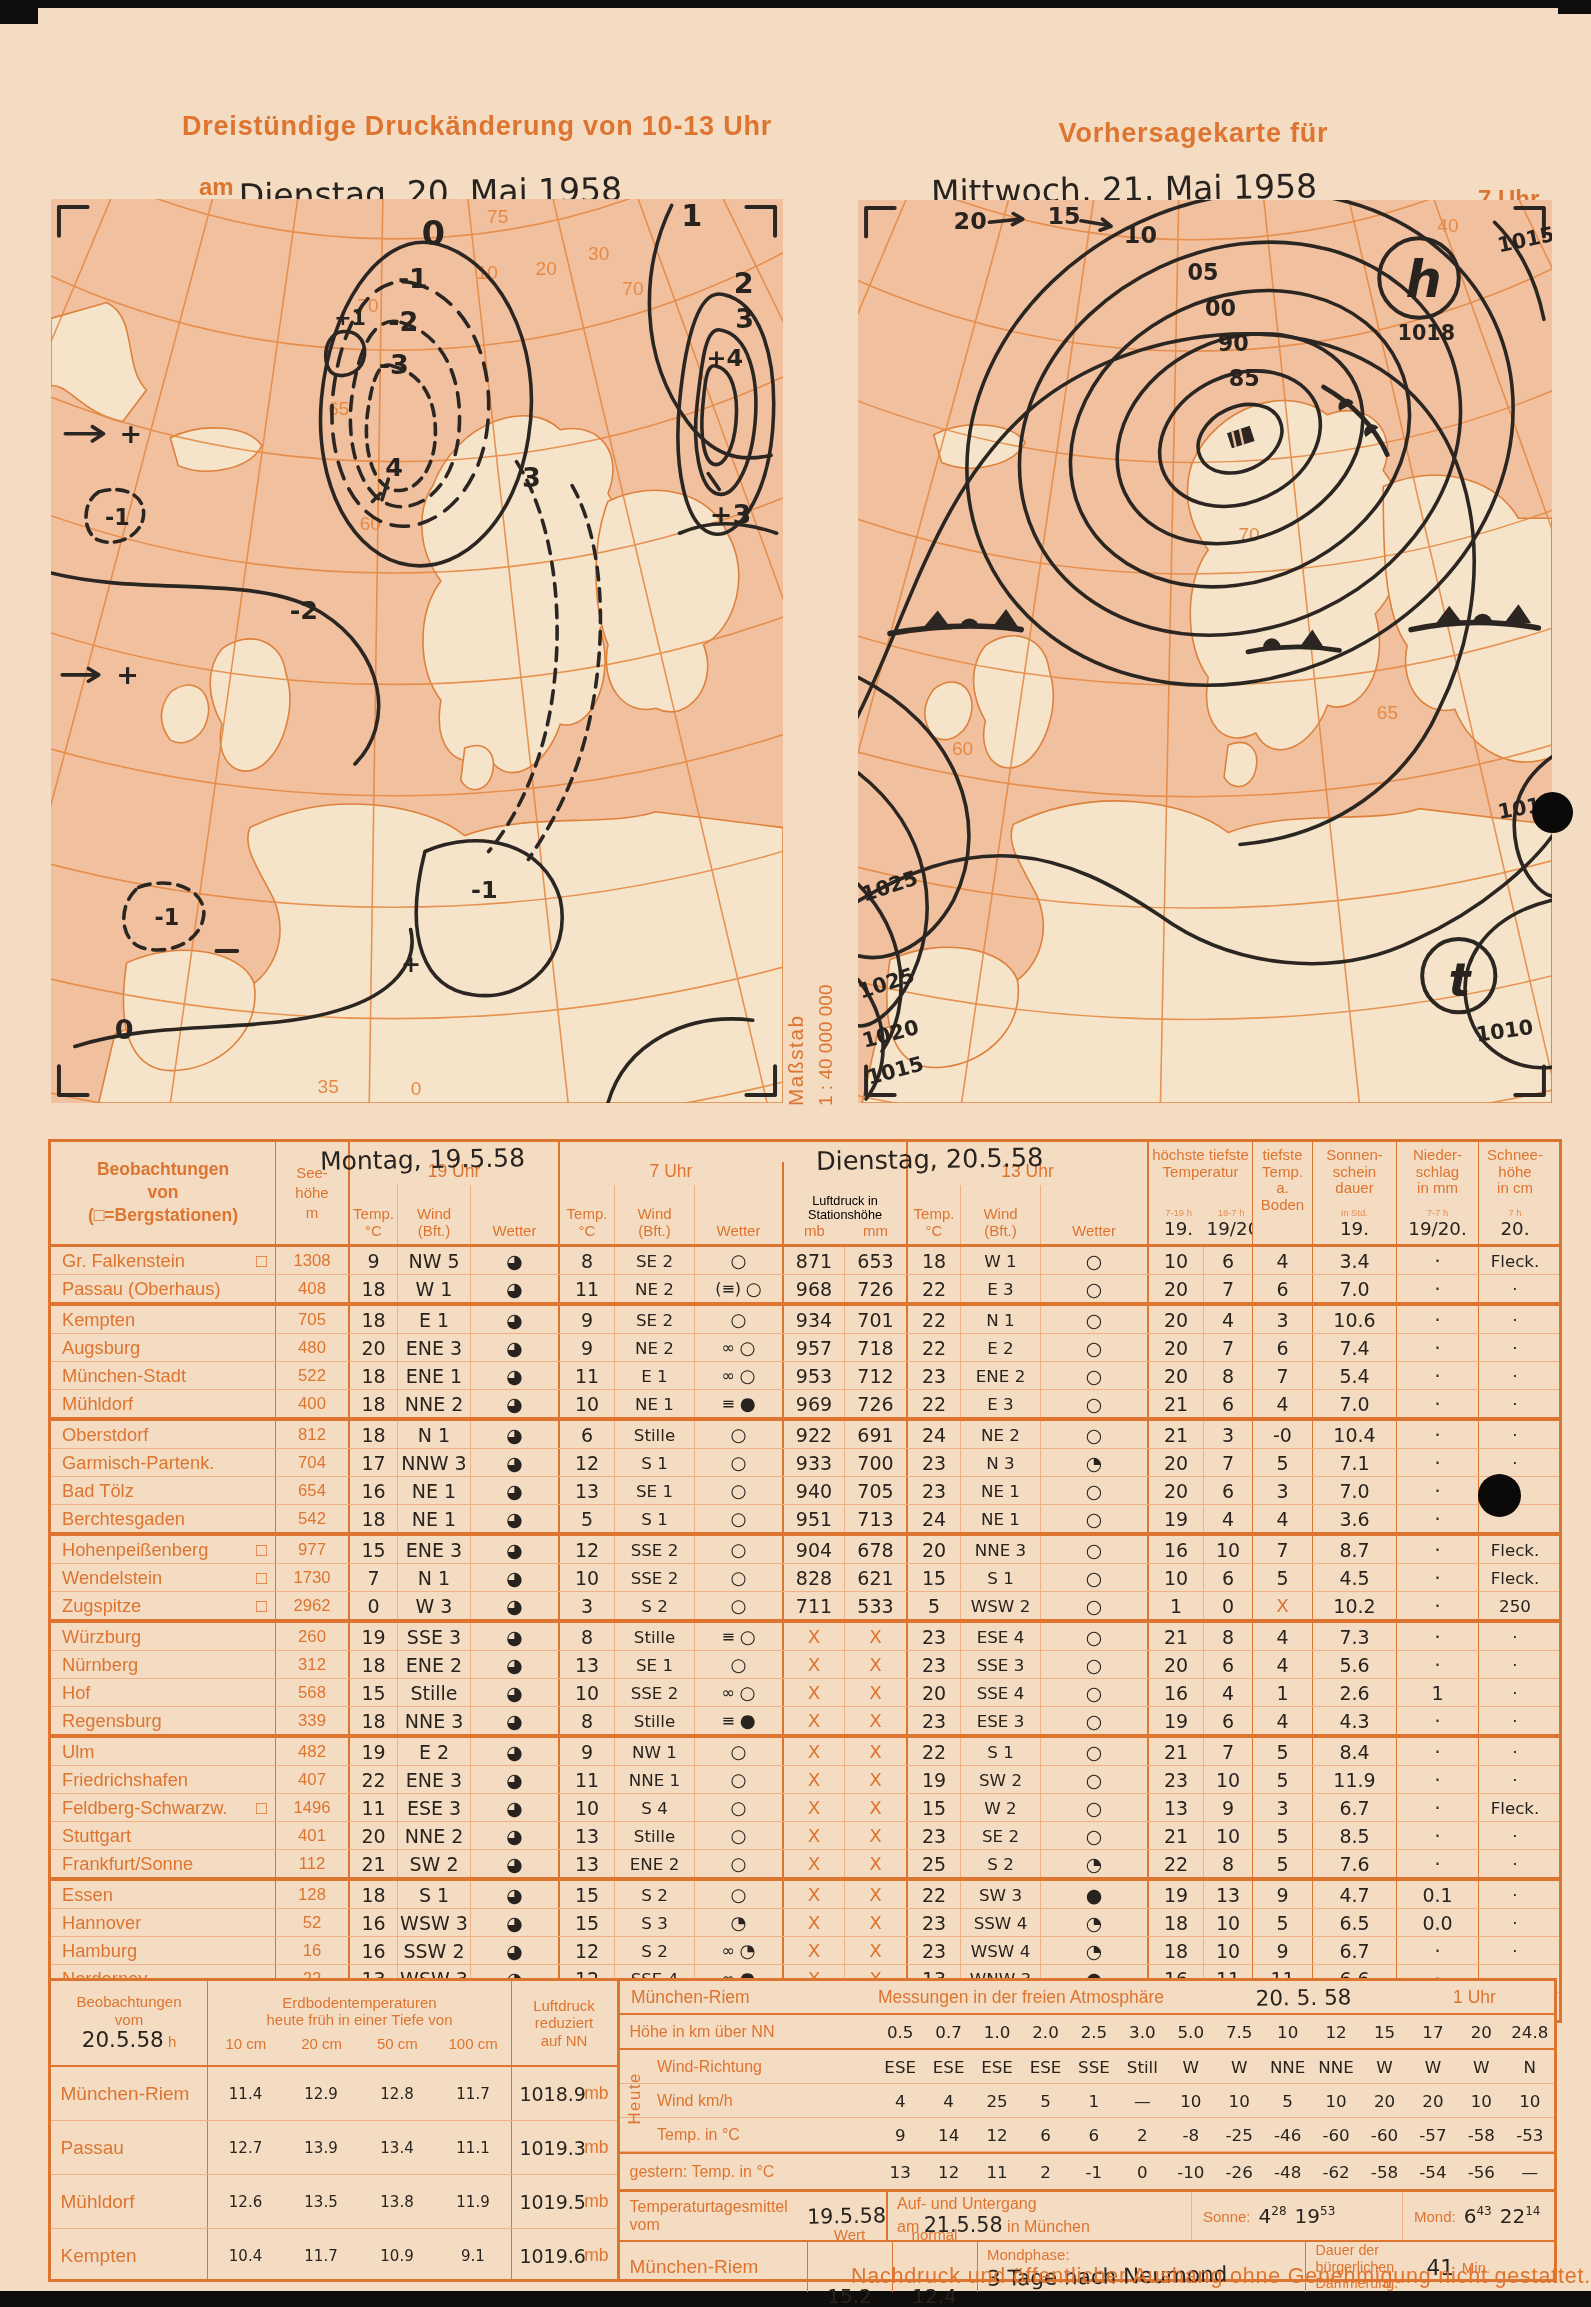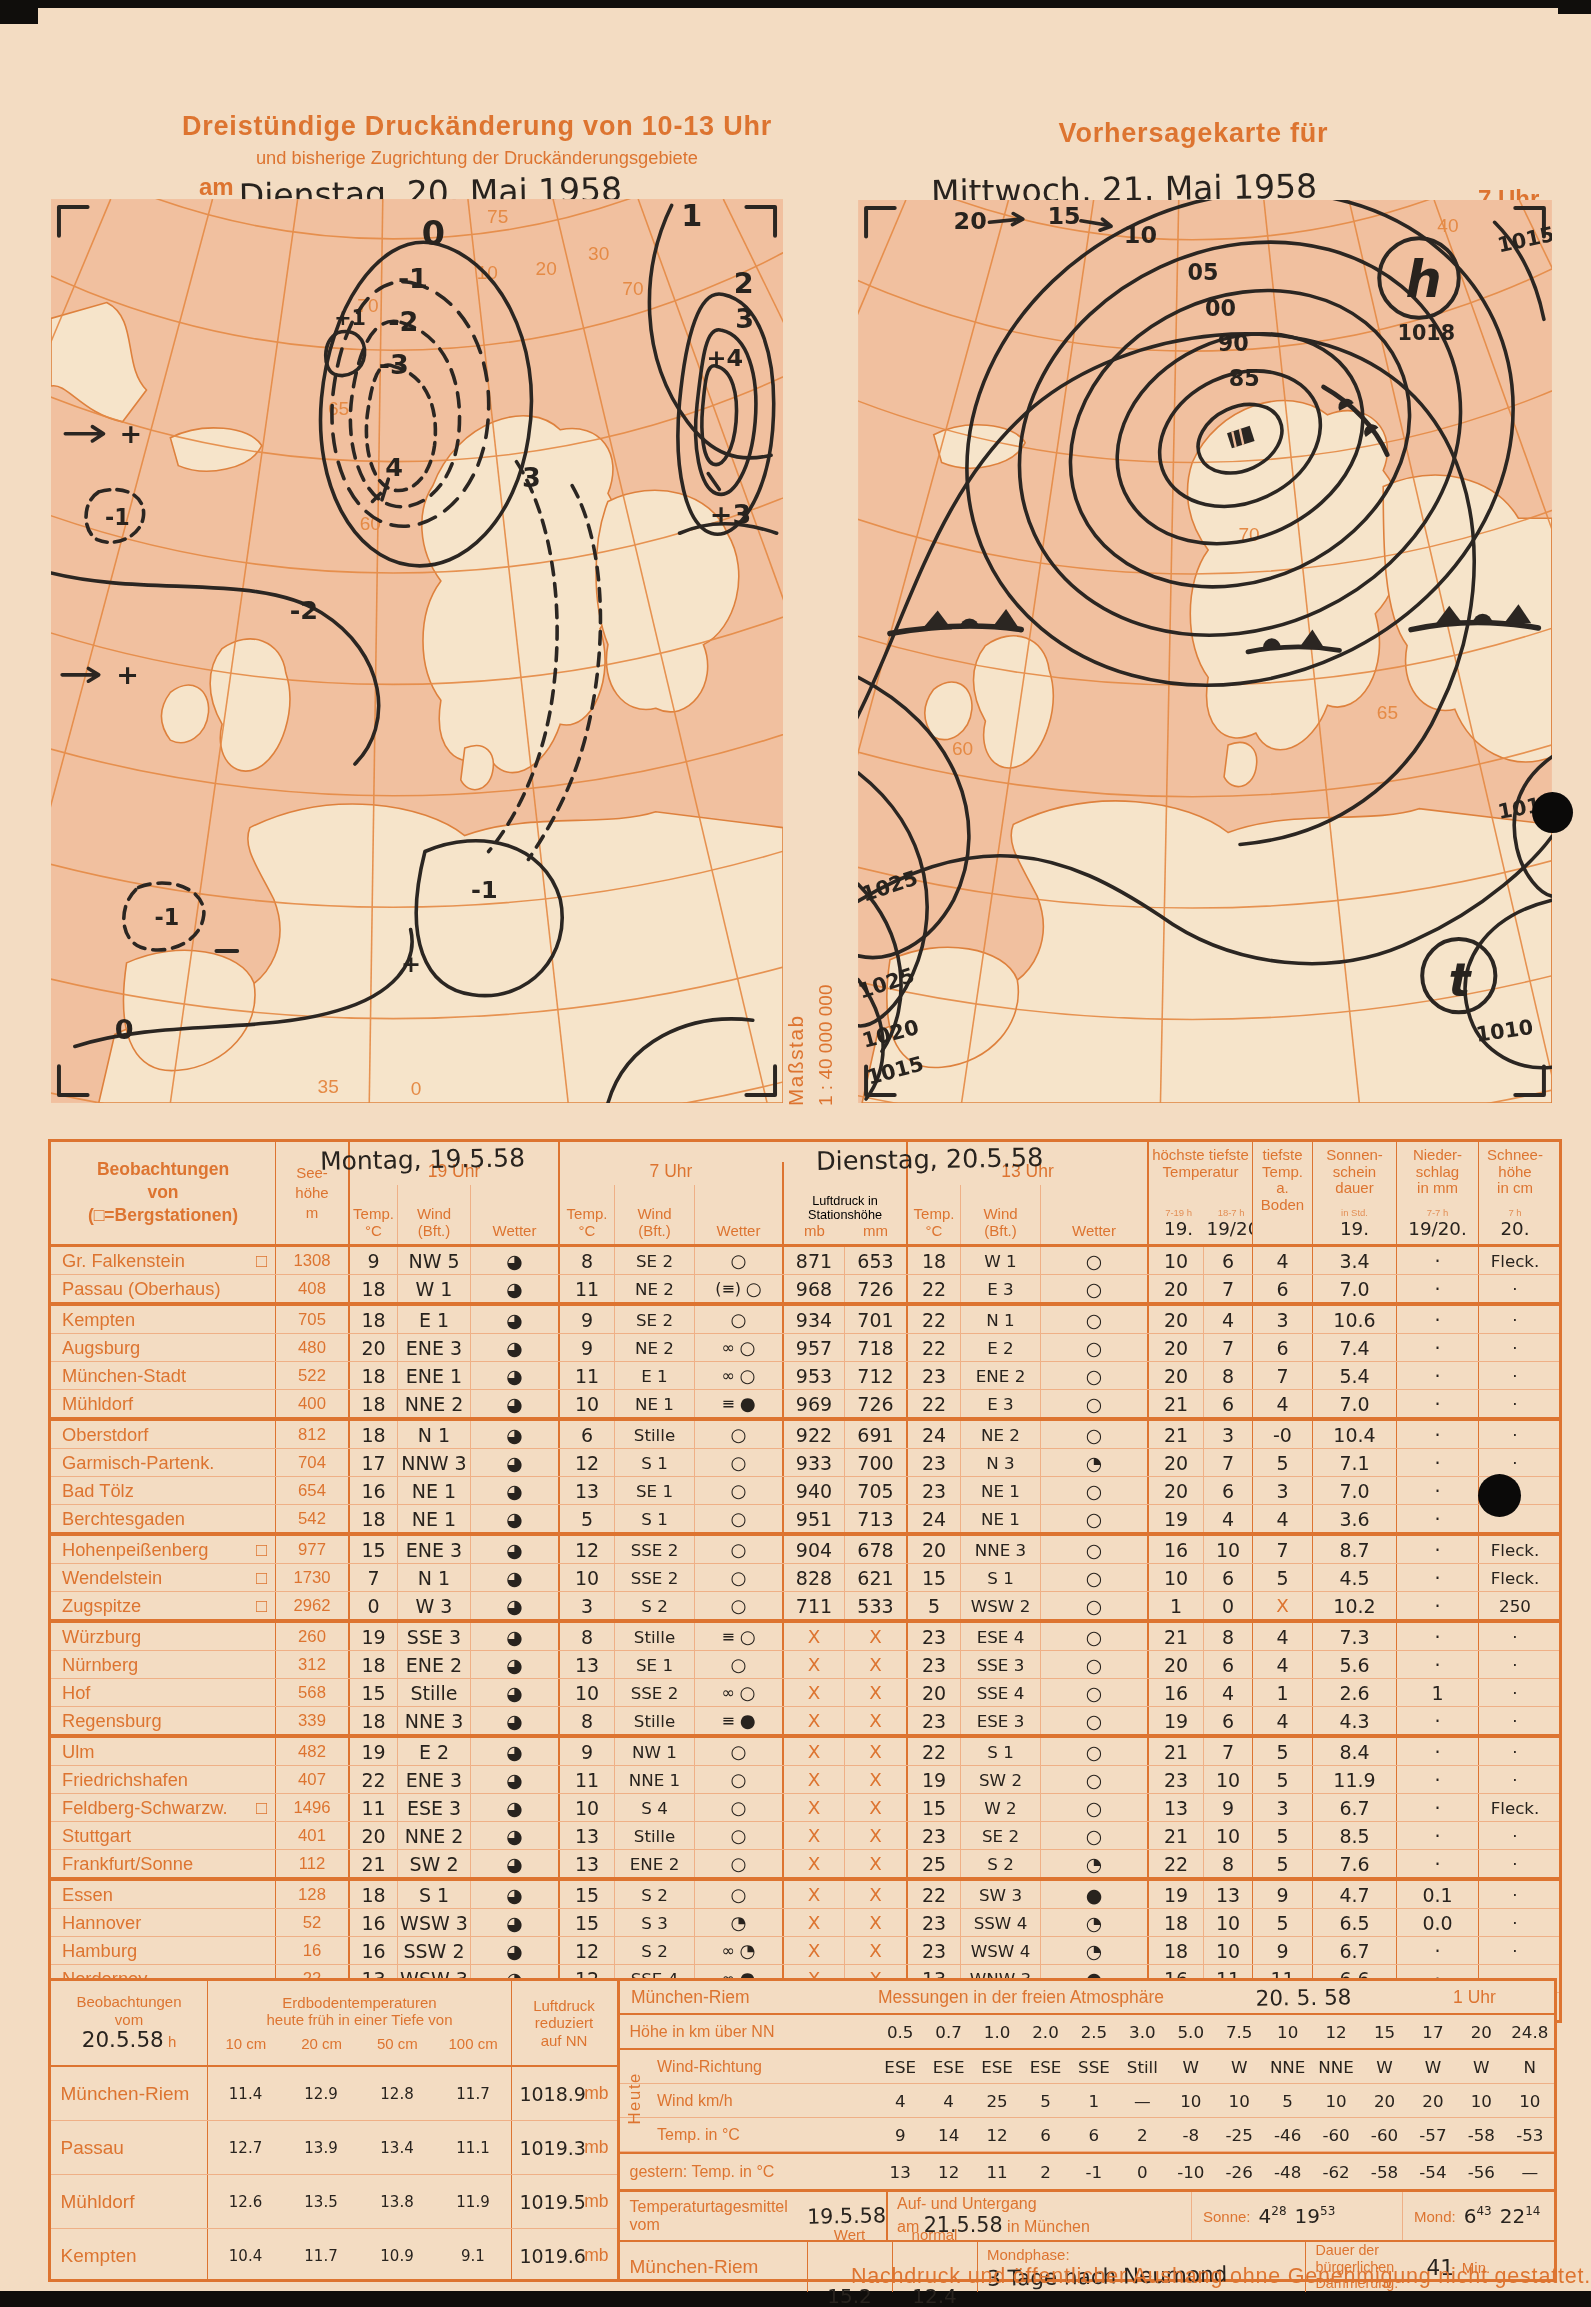--- a/index.html
+++ b/index.html
@@ -135,21 +135,20 @@
 </head>
 <body>
 
 <div class="abs bar" style="left:0;top:0;width:1591px;height:8px;"></div>
 <div class="abs bar" style="left:0;top:0;width:38px;height:24px;"></div>
 <div class="abs bar" style="left:1558px;top:0;width:33px;height:14.3px;"></div>
 <div class="abs bar" style="left:0;top:2291px;width:1591px;height:16px;"></div>
 
 <div class="abs" id="title-left">
   <div class="t1">Dreistündige Druckänderung von 10-13 Uhr</div>
-  <div class="t2">und bisherige Zugrichtung der Druckänderungsgebiete</div>
 </div>
 <div class="abs" id="title-row3">
   <span class="am">am</span><span class="d hw-date dotted">Dienstag, 20. Mai 1958</span>
 </div>
 <div class="abs" id="title-right">
   <div class="t1">Vorhersagekarte für</div>
 </div>
 <div class="abs" id="fc-date">
   <span class="d hw-date dotted">Mittwoch, 21. Mai 1958</span>
 </div>

